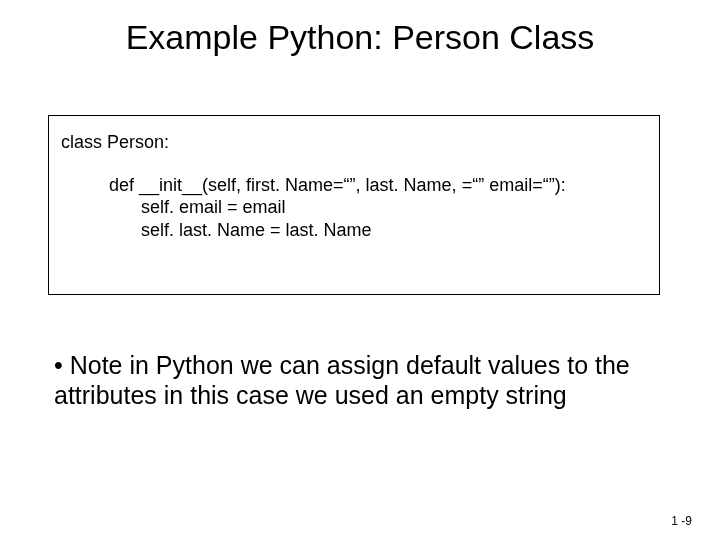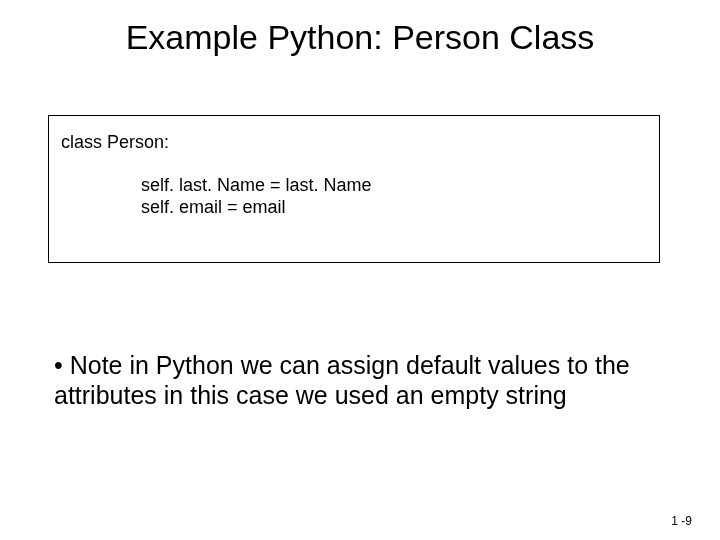--- a/index.html
+++ b/index.html
@@ -26,21 +26,21 @@
     text-align: center;
     font-size: 34px;
     font-weight: 400;
     color: #000;
   }
   .code-box {
     position: absolute;
     top: 115px;
     left: 48px;
     width: 612px;
-    height: 148px;
+    height: 180px;
     border: 1px solid #000;
     box-sizing: border-box;
     padding: 15px 12px;
     font-size: 18px;
     line-height: 1.25;
   }
   .code-line {
     white-space: pre;
   }
   .indent1 { padding-left: 48px; }
@@ -64,21 +64,22 @@
 </head>
 <body>
 
 <div class="slide">
 
   <div class="title">Example Python: Person Class</div>
 
   <div class="code-box">
     <div class="code-line">class Person:</div>
     <div class="gap"></div>
+    <div class="code-line indent1">def __init__(self, first. Name=“”, last. Name, =“” email=“”):</div>
+    <div class="code-line indent2">self. email = email</div>
     <div class="code-line indent2">self. last. Name = last. Name</div>
-    <div class="code-line indent2">self. email = email</div>
   </div>
 
   <div class="note">• Note in Python we can assign default values to the attributes in this case we used an empty string</div>
 
   <div class="page-num">1 -9</div>
 
 </div>
 
 </body></html>

